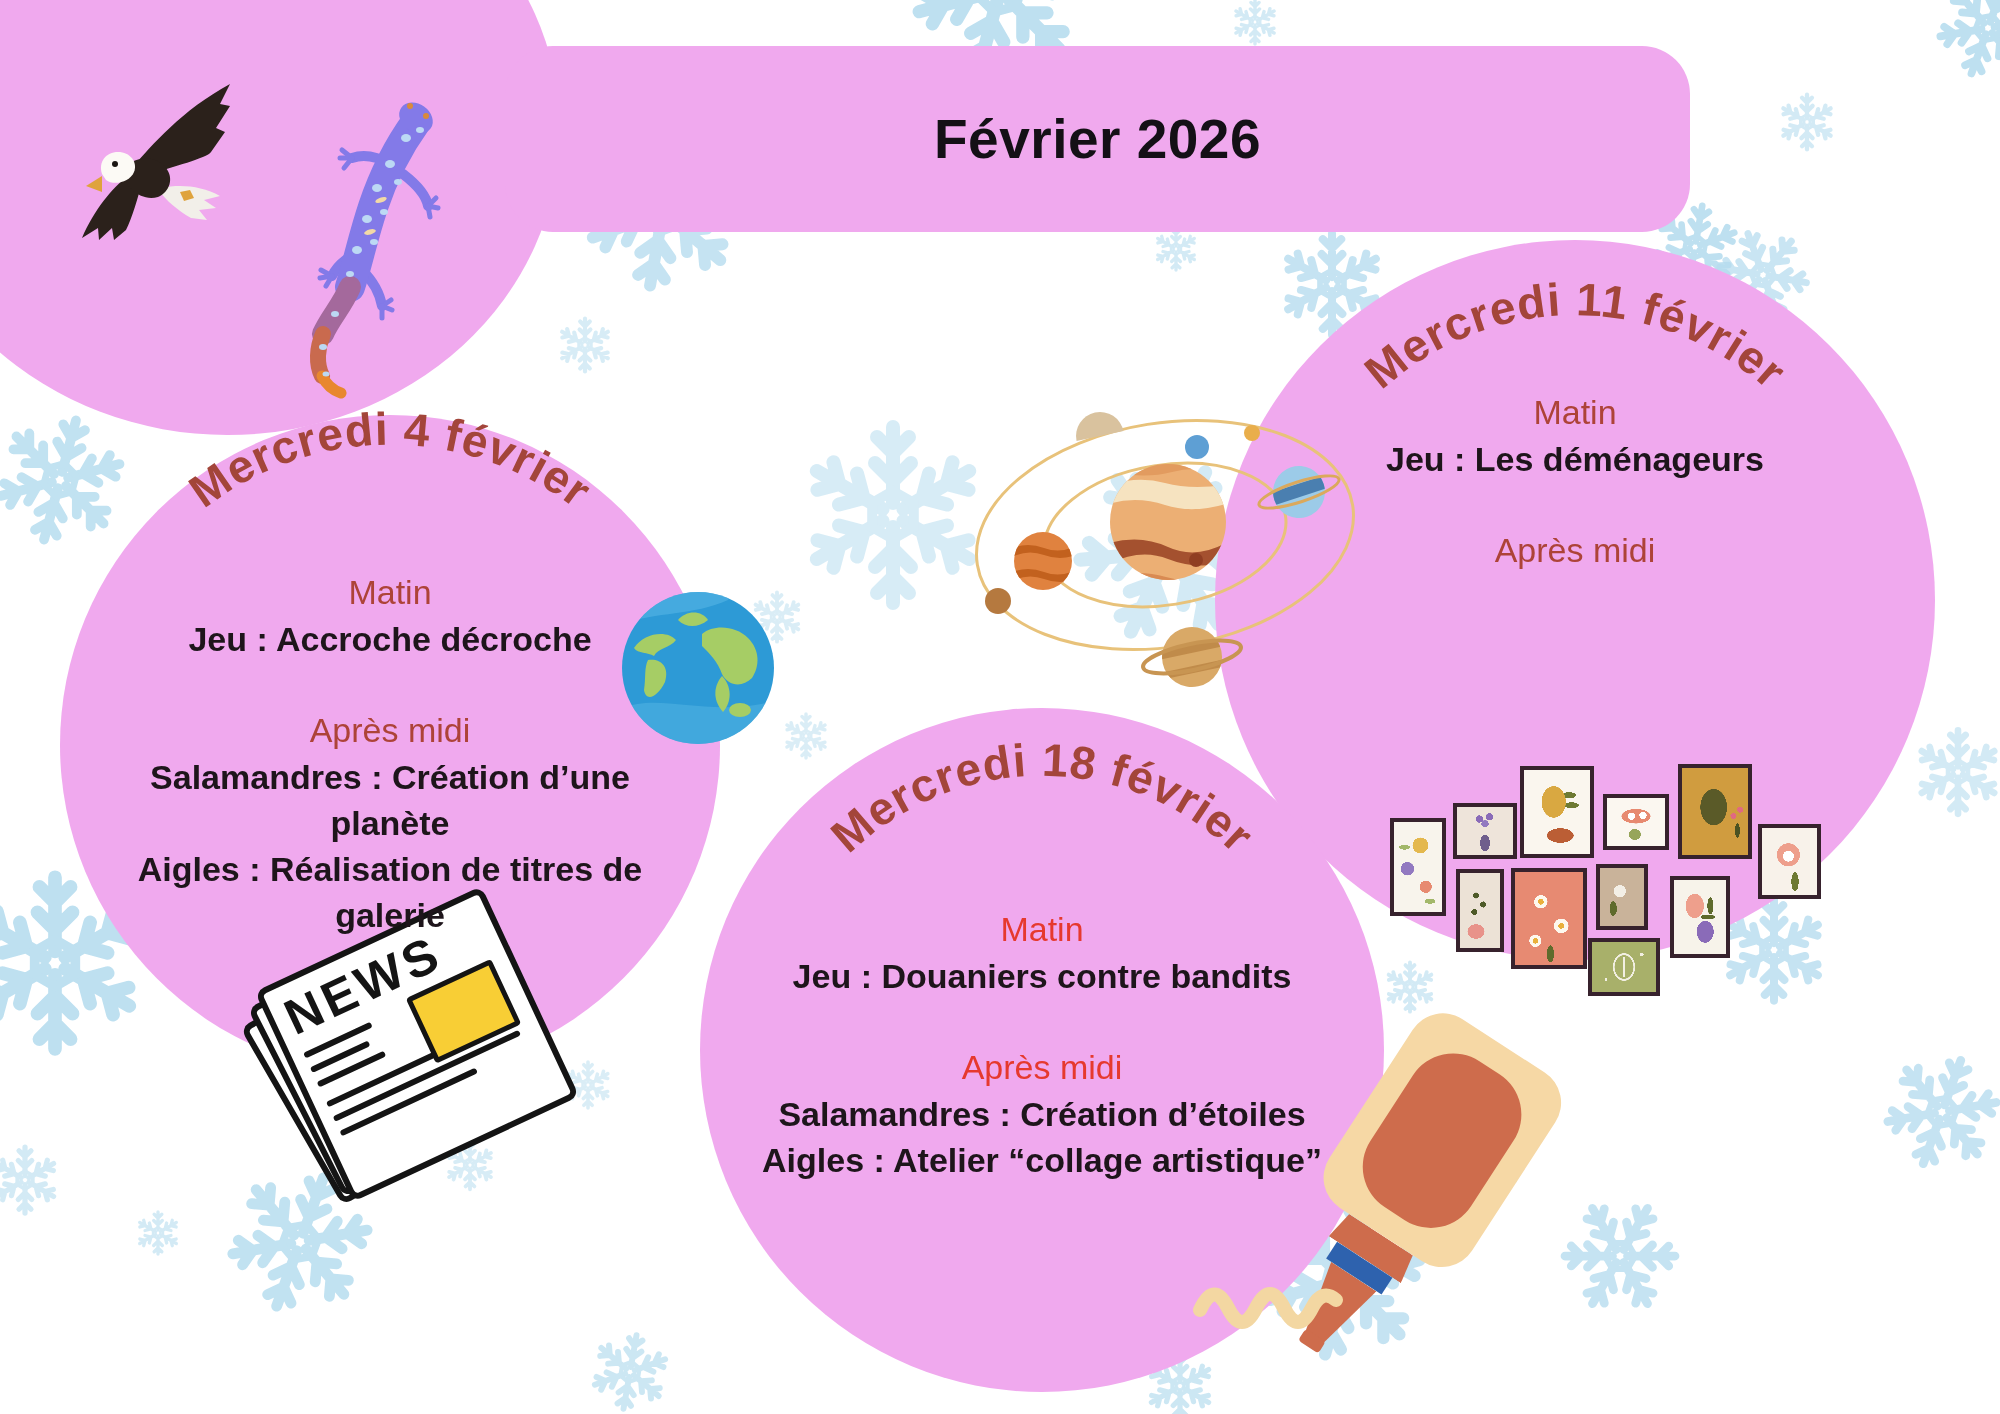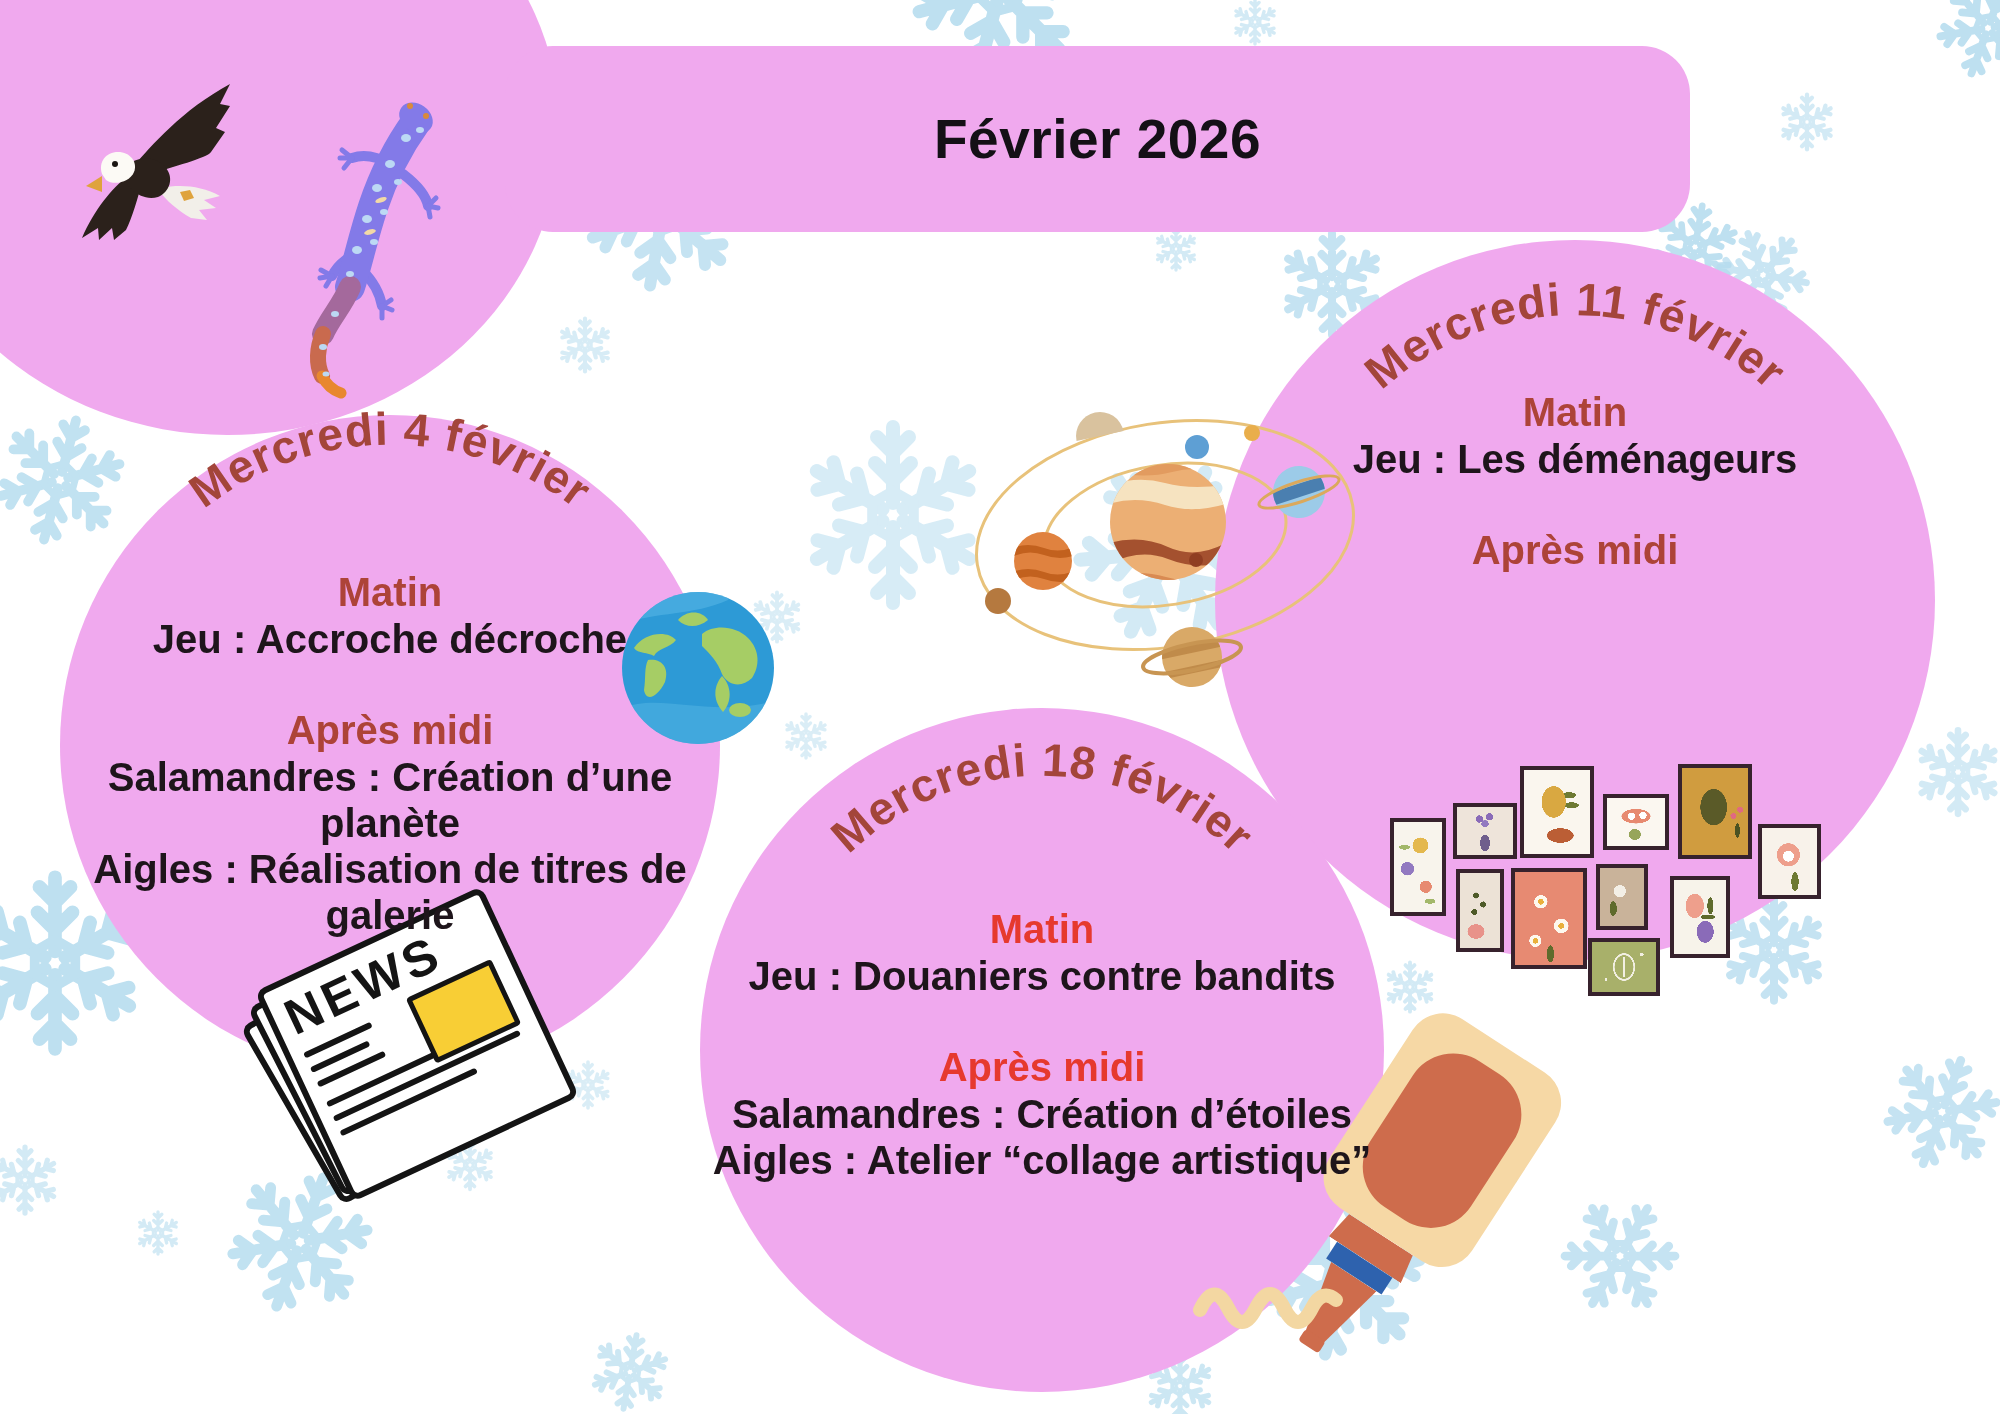--- a/index.html
+++ b/index.html
@@ -18,23 +18,23 @@
   .pcirc{position:absolute;border-radius:50%;background:#F0A9EE;z-index:2;}
   #c1{left:60px;top:415px;width:660px;height:660px;}
   #c2{left:1215px;top:240px;width:720px;height:720px;}
   #c3{left:700px;top:708px;width:684px;height:684px;}
   
   .arc-overlay{position:absolute;left:0;top:0;z-index:4;pointer-events:none;}
   .arcText{font-family:"Liberation Sans",sans-serif;font-size:46px;font-weight:bold;
            fill:#A3453A;letter-spacing:1px;}
   
   .sched{position:absolute;z-index:5;text-align:center;}
-  .shead{font-size:40px;line-height:48px;font-weight:bold;color:#AD4338;}
+  .shead{font-size:34px;line-height:48px;font-weight:normal;color:#AD4338;}
   .shead.bright{color:#E6392E;}
-  .sline{font-size:40px;line-height:46px;font-weight:bold;color:#1E151B;white-space:pre-line;}
+  .sline{font-size:34px;line-height:46px;font-weight:bold;color:#1E151B;white-space:pre-line;}
   .mt{margin-top:44px;}
   
   .illus{position:absolute;z-index:3;}
   
   .news{position:absolute;left:292px;top:928px;width:250px;height:232px;z-index:3;
         transform:rotate(-25deg);}
   .news .page,.news .bpage{position:absolute;background:#ffffff;border:6px solid #141414;
         border-radius:10px;box-sizing:border-box;}
   .news .bpage.p1{left:-20px;top:16px;width:240px;height:205px;transform:rotate(-5deg);}
   .news .bpage.p2{left:-10px;top:8px;width:244px;height:212px;transform:rotate(-2deg);}

